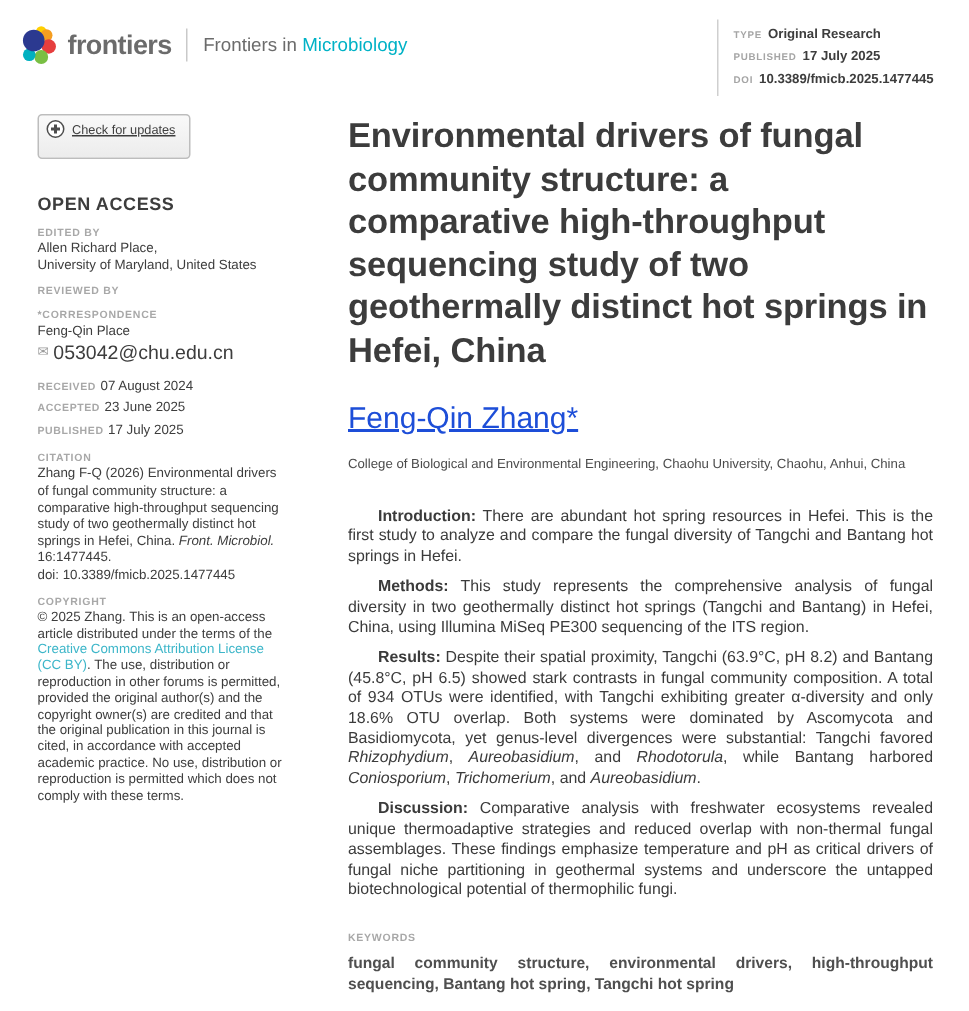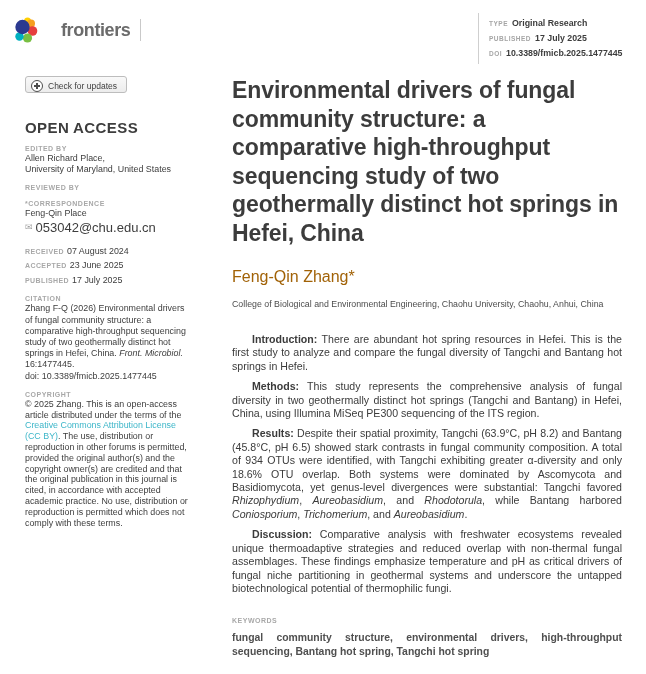--- a/index.html
+++ b/index.html
@@ -15,21 +15,21 @@
   .link { color:#3db6c9; }
 
   
   .brand {
     position:absolute; left:13px; top:16px;
     display:flex; align-items:center;
   }
   .logo-svg { width:26px; height:28px; display:block; }
   .logotype {
     font-size:18px; font-weight:bold; color:#6b6b6b;
-    letter-spacing:-0.4px; margin-left:22px;
+    letter-spacing:-0.4px; margin-left:6px;
   }
   .brand-divider {
     width:1px; height:22px; background:#c9c9c9; margin:0 10px;
   }
   .journal { font-size:12.5px; color:#6b6b6b; }
 
   .meta {
     position:absolute; left:478px; top:13px;
     border-left:1px solid #cfcfcf;
     padding-left:10px; padding-top:2px; padding-bottom:4px;
@@ -41,35 +41,35 @@
   }
   .meta-value { font-size:8.8px; color:#3d3d3d; font-weight:bold; }
 
   
   .sidebar { position:absolute; left:25px; top:76px; width:163px; }
 
   .check-btn {
     display:inline-flex; align-items:center;
     background:linear-gradient(#f9f9f9,#ececec);
     border:1px solid #bdbdbd; border-radius:3px;
-    padding:3px 9px 0 5px; cursor:pointer;
+    padding:3px 9px 13px 5px; cursor:pointer;text-decoration:underline;
   }
   .check-btn-label { font-size:8.5px; color:#3f3f3f; margin-left:5px; }
   .crossmark {
     width:12px; height:12px; border-radius:50%;
     border:1.5px solid #4d4d4d; position:relative; background:#fff;
   }
   .crossmark::before, .crossmark::after {
     content:""; position:absolute; background:#4d4d4d;
   }
   .crossmark::before { left:4px; top:2px; width:1.5px; height:5.5px; }
   .crossmark::after  { left:2px; top:4px; width:5.5px; height:1.5px; }
 
   .open-access {
-    margin-top:23px; font-size:15px; font-weight:bold;
+    margin-top:23px; font-size:12px; font-weight:bold;
     color:#3d3d3d; letter-spacing:0.4px;
   }
   .side-label {
     margin-top:9px; font-size:7px; font-weight:bold;
     color:#a8a8a8; letter-spacing:0.5px;
   }
   .side-text {
     font-size:8.9px; line-height:11.2px; color:#3d3d3d;
     white-space:pre-line; margin-top:1px;
   }
@@ -87,21 +87,21 @@
     white-space:pre-line; margin-top:1px;
   }
   .copyright-text { line-height:10.8px; }
 
   
   .main { position:absolute; left:232px; top:76px; width:390px; }
   .title {
     font-size:23px; line-height:28.5px; font-weight:600;
     color:#3c3c3c; letter-spacing:-0.1px;
   }
-  .author { margin-top:21px; font-size:16px; color:#a16207; }
+  .author { margin-top:21px; font-size:20px; color:#1d4ed8;text-decoration:underline; }
   .affiliation { margin-top:13px; font-size:8.8px; color:#4c4c4c; }
   .abstract { margin-top:24px; }
   .abs-para {
     font-size:10.6px; line-height:13.4px; color:#3b3b3b;
     text-align:justify; margin-bottom:7px;
   }
   .abs-label { font-weight:bold;padding-left:20px; }
   .kw-label {
     margin-top:22px; font-size:7px; font-weight:bold;
     color:#a8a8a8; letter-spacing:0.5px;
@@ -118,20 +118,21 @@
   <svg class="logo-svg" viewBox="0 0 26 28">
     <circle cx="14.5" cy="5" r="3.5" fill="#ffcf00"></circle>
     <circle cx="18" cy="7.5" r="4" fill="#f59e20"></circle>
     <circle cx="19.5" cy="15" r="4.8" fill="#e63e3e"></circle>
     <circle cx="14.5" cy="22" r="4.6" fill="#79bf43"></circle>
     <circle cx="6.5" cy="20.5" r="4.2" fill="#00b0c0"></circle>
     <circle cx="9.5" cy="11" r="7.2" fill="#2b3990"></circle>
   </svg>
   <span class="logotype">frontiers</span>
   <span class="brand-divider"></span>
+  <span class="journal"><span>Frontiers in</span>&nbsp;<span class="teal">Microbiology</span></span>
 </div>
 
 <div class="meta">
   <div class="meta-row">
     <span class="meta-label">TYPE</span><span class="meta-value">Original Research</span>
   </div>
   <div class="meta-row">
     <span class="meta-label">PUBLISHED</span><span class="meta-value">17 July 2025</span>
   </div>
   <div class="meta-row">

